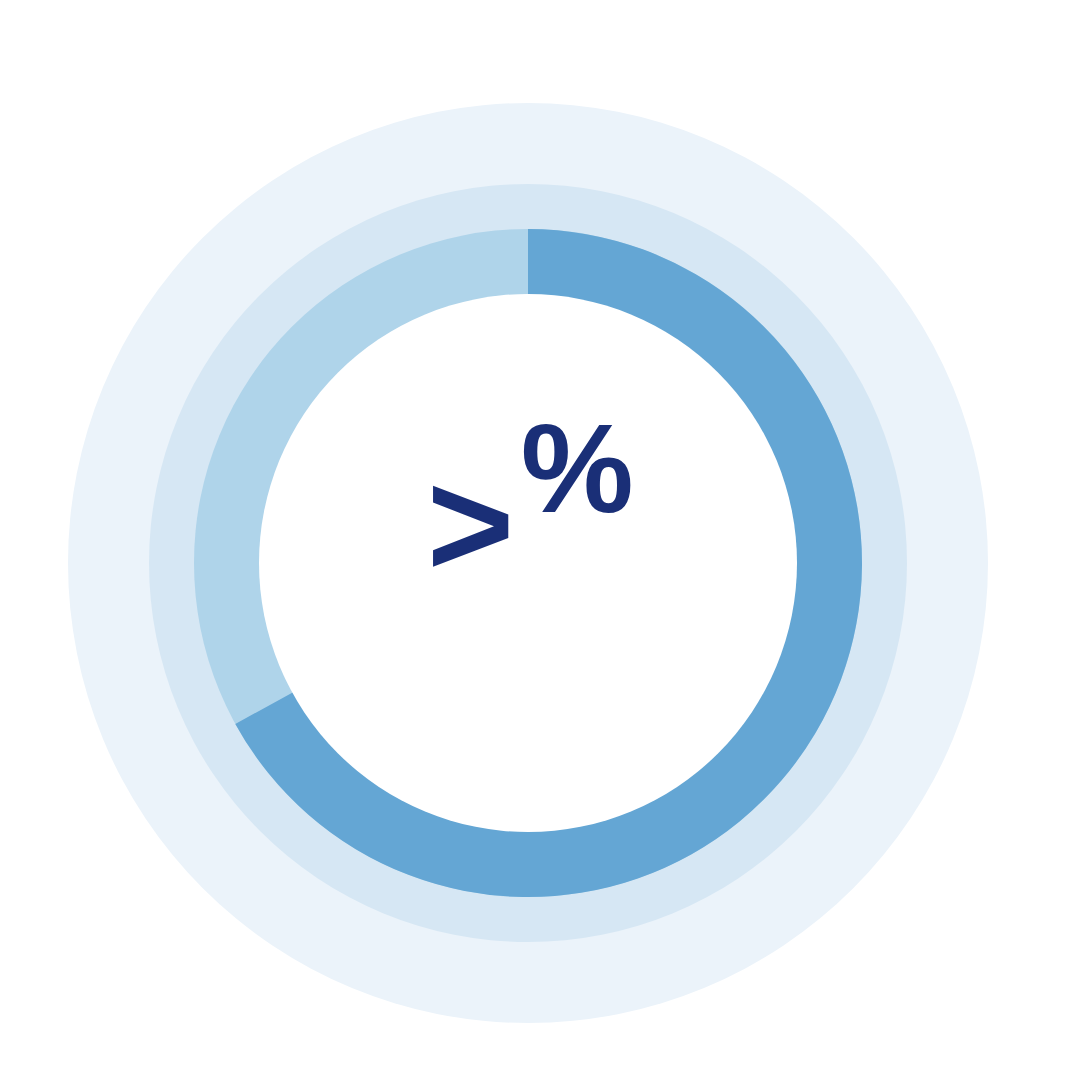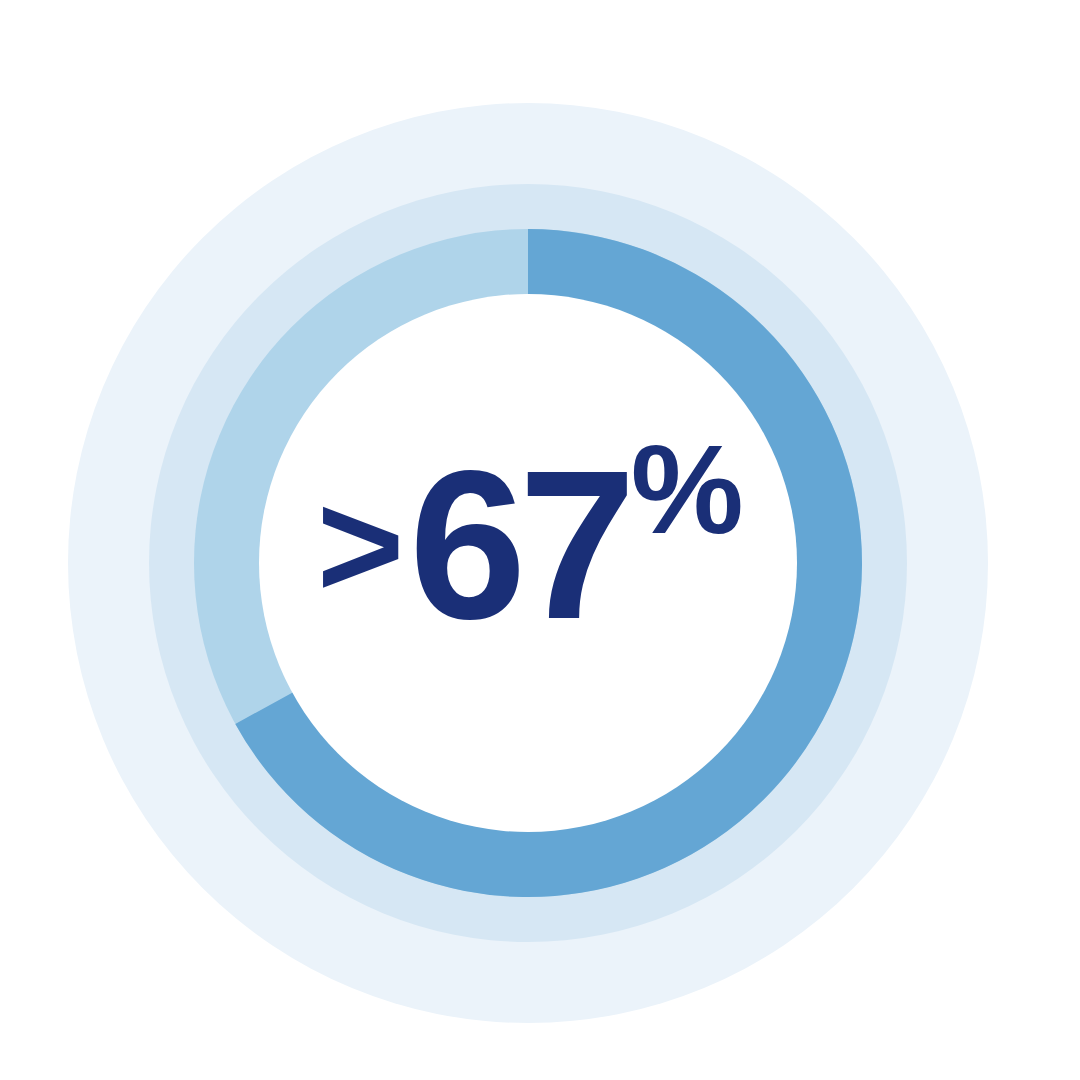--- a/index.html
+++ b/index.html
@@ -83,18 +83,17 @@
     <circle id="halo-outer" cx="528" cy="563" r="460" fill="#ebf3fa"></circle>
     <circle id="halo-inner" cx="528" cy="563" r="379" fill="#d6e7f4"></circle>
     <circle id="track-ring" cx="528" cy="563" r="334" fill="#afd4ea"></circle>
     <path id="progress-arc" fill="#64a6d4" d="M 528 563 L 528.00 229.00 A 334 334 0 1 1 235.31 723.91 Z"></path>
     <circle id="center-hole" cx="528" cy="563" r="269" fill="#ffffff"></circle>
   </svg>
 
   <div id="center-value">
     <div class="value-stack" style="color: rgb(26, 47, 119);">
       <span class="v-prefix">&gt;</span>
-      <span class="v-number">67</span>
       <span class="v-suffix">%</span>
     </div>
   </div>
 
 </div>
 
 </body></html>

